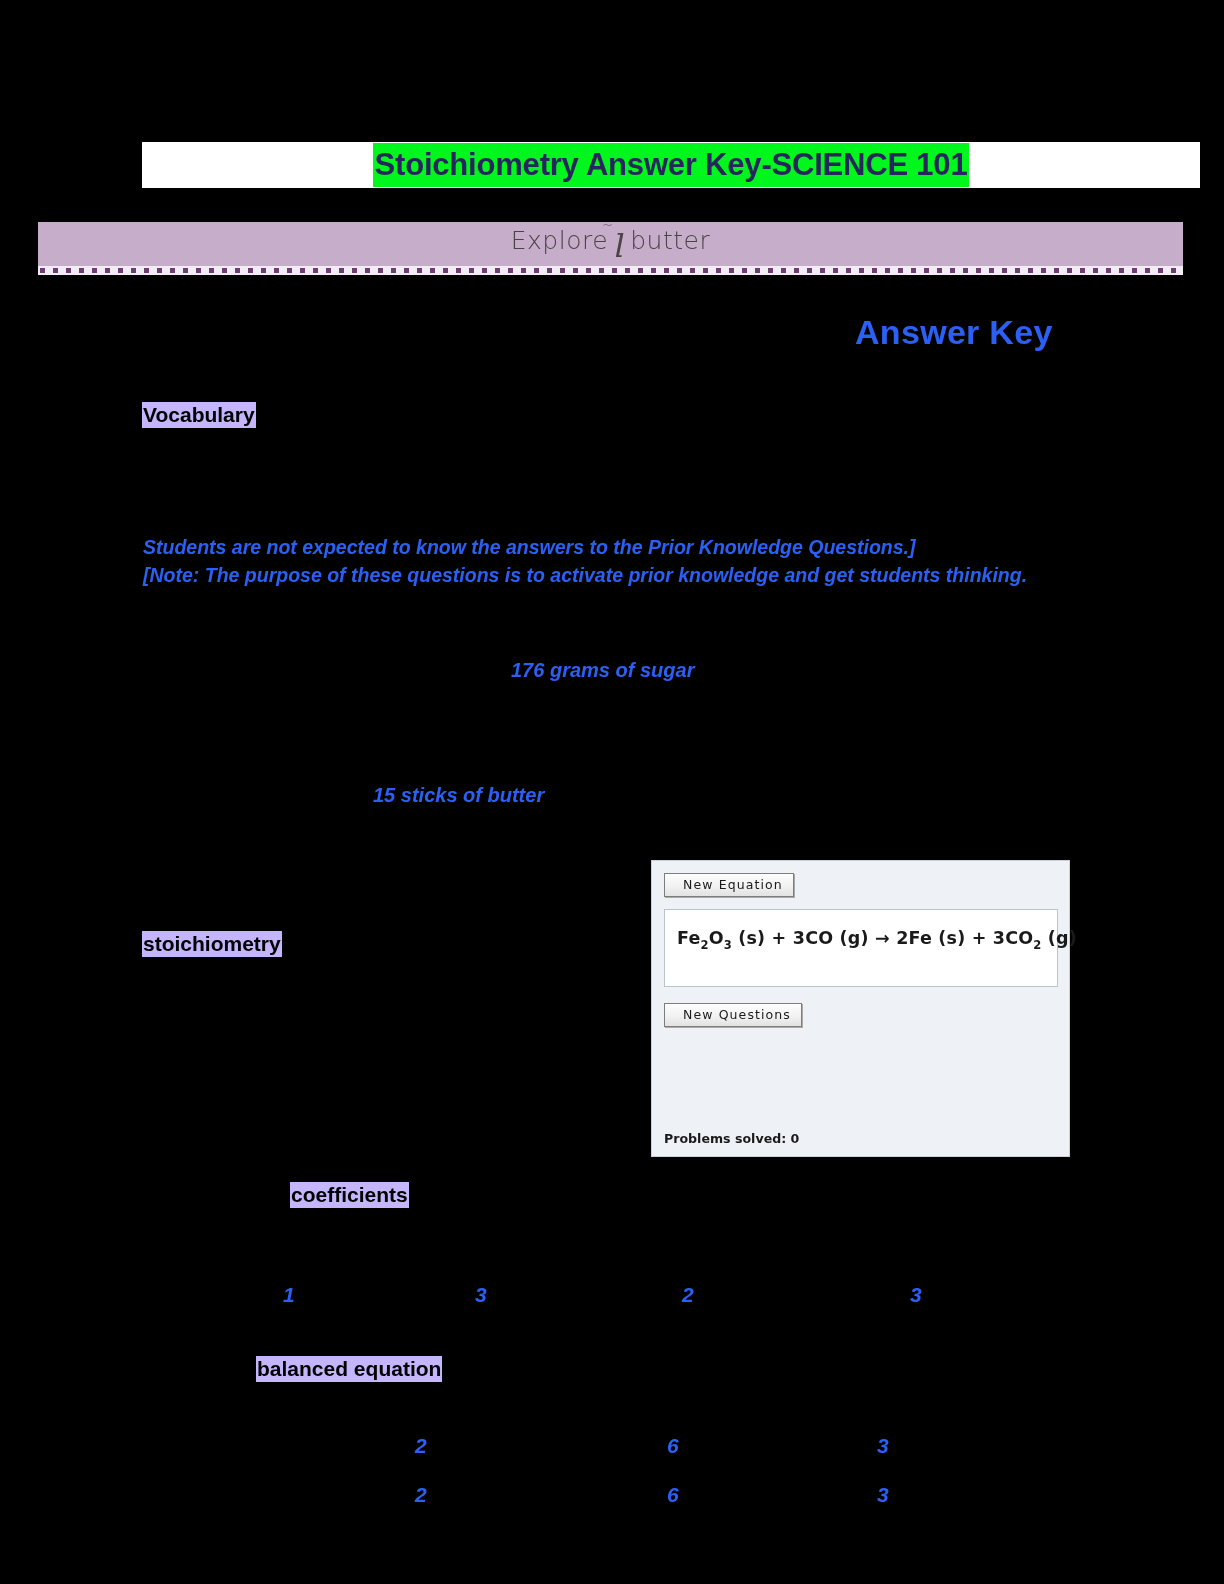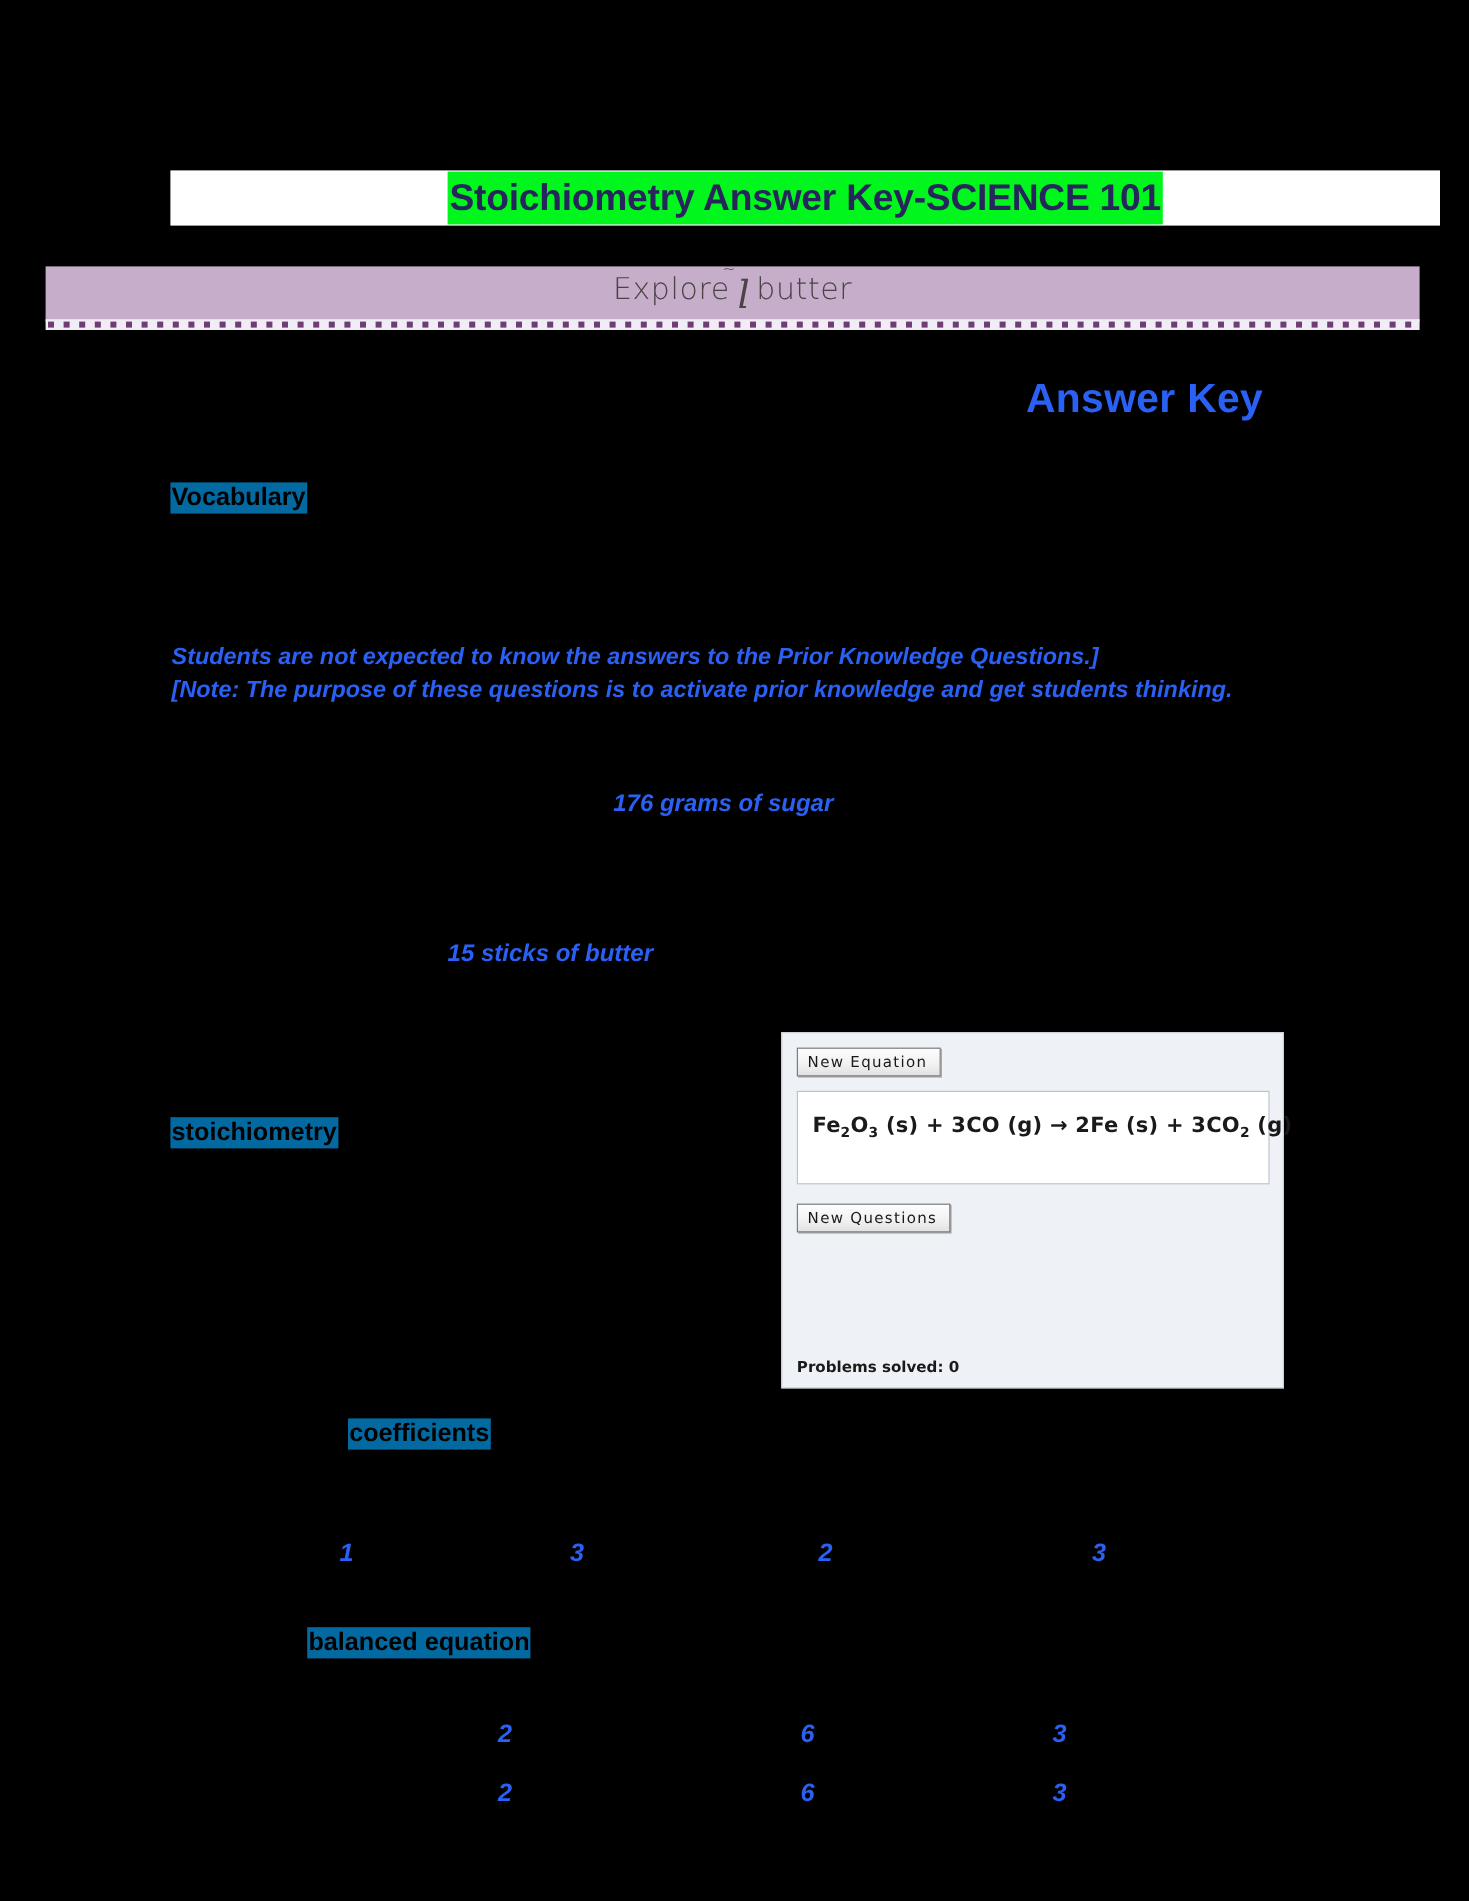--- a/index.html
+++ b/index.html
@@ -96,21 +96,21 @@
   #answer-key {
     left: 855px;
     top: 313px;
     color: #2b60f5;
     font-size: 34px;
     font-weight: bold;
     letter-spacing: 0.3px;
   }
 
   .hl-gray {
-    background: #0369a1;
+    background: #c4b5fd;
     color: #000000;
     font-weight: bold;
     padding: 1px 1px 2px 1px;
   }
   #vocabulary {
     left: 142px;
     top: 403px;
     font-size: 21px;
   }
   #stoichiometry {
@@ -177,21 +177,21 @@
     font-family: "DejaVu Sans", sans-serif;
   }
   .giz-btn {
     display: inline-block;
     background: linear-gradient(to bottom, #fdfdfd 0%, #f2f2f2 55%, #e2e2e2 100%);
     border: 1px solid #7d7d7d;
     box-shadow: 1px 1px 0 #aaa;
     color: #1a1a1a;
     font-size: 12.5px;
     letter-spacing: 1.1px;
-    padding: 3px 10px 4px 8px;
+    padding: 3px 10px 4px 18px;
     white-space: nowrap;
   }
   #new-equation-btn { position: absolute; left: 12px; top: 12px; }
   #equation-box {
     position: absolute;
     left: 12px;
     top: 48px;
     width: 394px;
     height: 78px;
     background: #ffffff;

